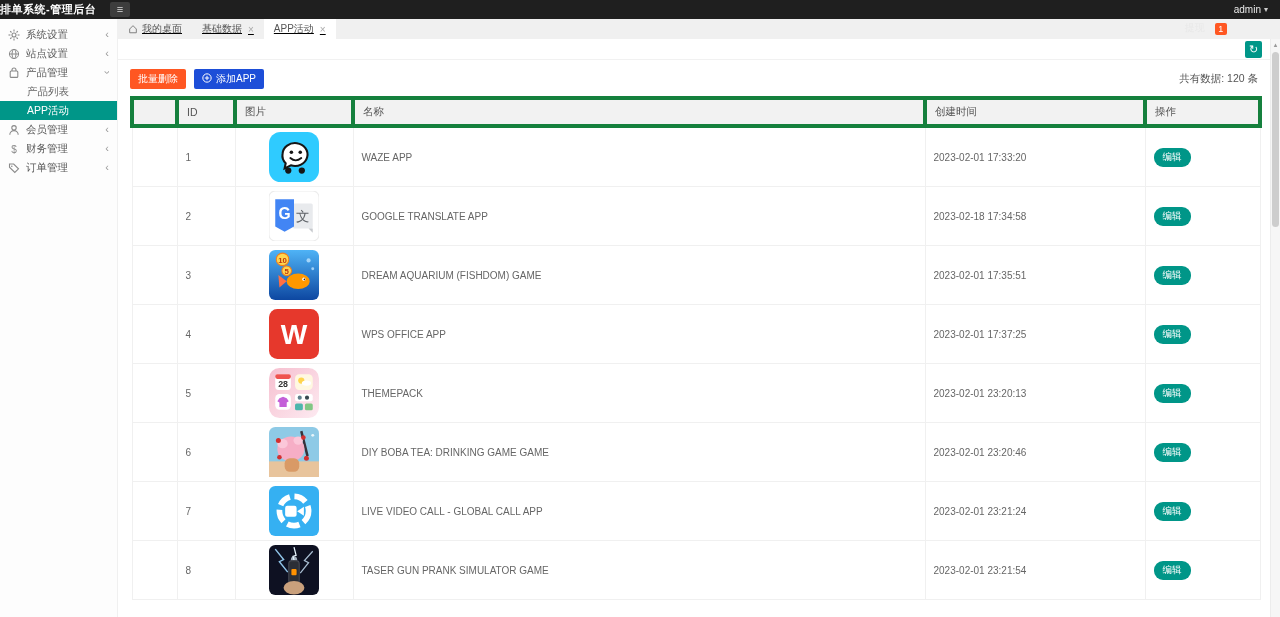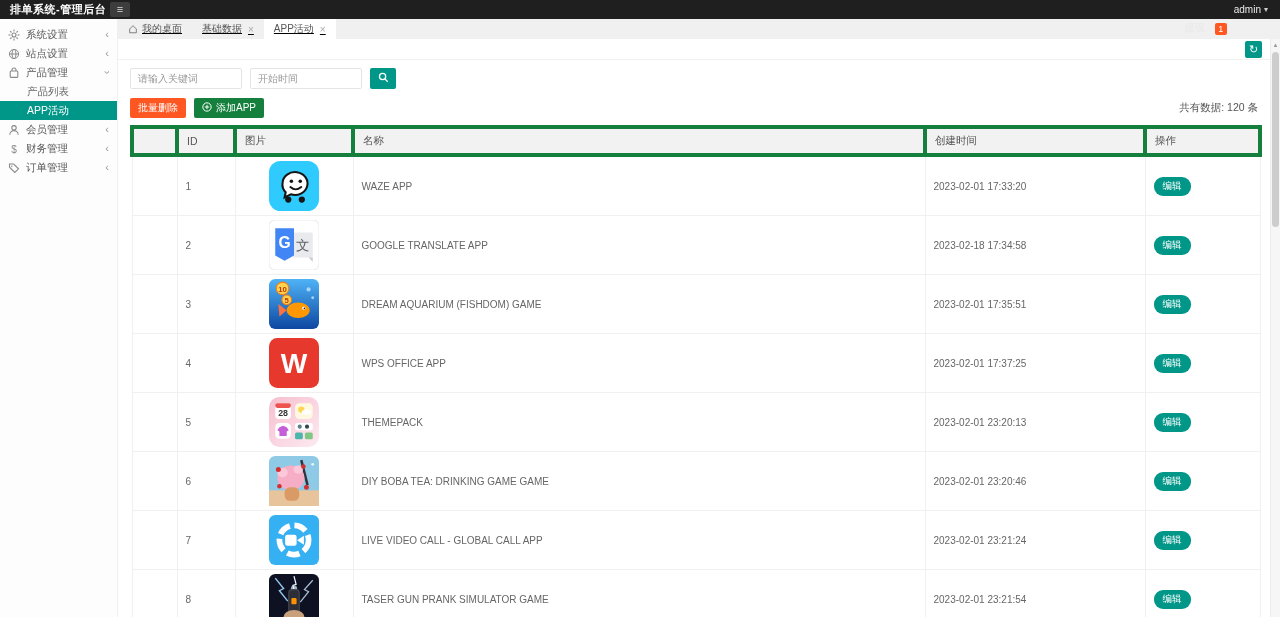--- a/index.html
+++ b/index.html
@@ -3,21 +3,21 @@
 <meta charset="utf-8">
 <style>
   * { margin:0; padding:0; box-sizing:border-box; }
   html,body { width:1280px; height:617px; overflow:hidden; background:#fff;
     font-family:"Liberation Sans","DejaVu Sans",sans-serif; }
   .stage { position:relative; width:1280px; height:617px; }
 
   
   .topbar { position:absolute; top:0; left:0; right:0; height:19px; background:#1f1f1f;
     display:flex; align-items:center; color:#fff; z-index:5; }
-  .brand { font-size:11px; font-weight:bold; padding-left:10px; width:106px; letter-spacing:.5px; white-space:nowrap; }
+  .brand { font-size:11px; font-weight:bold; width:106px; letter-spacing:.5px; white-space:nowrap; }
   .hamburger { width:20px; height:15px; margin-left:4px; background:#3d3d3d; border-radius:2px;
     color:#ddd; font-size:11px; line-height:14px; text-align:center; cursor:pointer; }
   .topbar-right { margin-left:auto; display:flex; align-items:center; gap:7px; padding-right:12px; font-size:10px; color:#e8e8e8; }
   .notice { display:flex; align-items:flex-end; gap:10px; cursor:pointer;margin-top:37px; }
   .badge { background:#ff5722; color:#fff; font-size:9px; min-width:12px; height:12px; line-height:12px;
     text-align:center; border-radius:2px; padding:0 2px; }
   .user { display:flex; align-items:center; gap:3px; cursor:pointer; }
   .caret { font-size:8px; color:#ccc; }
 
   
@@ -52,21 +52,21 @@
   .search-row input { height:21px; width:112px; border:1px solid #e4e4e4; border-radius:2px;
     padding:0 7px; font-size:10px; color:#333; outline:none; }
   .search-row input::placeholder { color:#9a9a9a; }
   .search-btn { width:26px; height:21px; background:#009688; border:none; border-radius:2px;
     display:flex; align-items:center; justify-content:center; cursor:pointer; }
 
   .action-row { margin-top:9px; display:flex; align-items:center; }
   .btn { height:20px; border:none; border-radius:2px; font-size:10px; color:#fff;
     padding:0 8px; cursor:pointer; display:inline-flex; align-items:center; gap:4px; }
   .btn-danger { background:#ff5722; }
-  .btn-add { background:#15803d; margin-left:8px; }
+  .btn-add { background:#1d4ed8; margin-left:8px; }
   .total { margin-left:auto; font-size:10.5px; color:#555; }
   .total b { font-weight:normal; }
 
   table.grid { margin-top:7px; width:100%; border-collapse:collapse; table-layout:fixed; }
   table.grid th { background:#f2f2f2; border:4px solid #15803d; font-weight:normal; text-align:left;
     font-size:10.5px; color:#555; padding:5px 8px; height:22px; }
   table.grid td { border:1px solid #f0f0f0; font-size:10px; color:#666; padding:4px 8px; height:59px;
     overflow:hidden; }
   td.c-img { text-align:center; }
   td.c-img svg { vertical-align:middle; }
@@ -207,32 +207,20 @@
     <span class="slabel">订单管理</span>
     <span class="chev">‹</span>
   </div>
 </aside>
 
   <main class="content">
     <div class="quickbar">
       <button class="refresh-btn">↻</button>
     </div>
     <div class="panel">
-      <div class="search-row">
-        <input type="text" placeholder="请输入关键词" style="">
-        <input type="text" placeholder="开始时间" style="">
-        <button class="search-btn">
-          <span>
-            <svg width="11" height="11" viewBox="0 0 12 12">
-                <circle cx="5" cy="5" r="3.4" fill="none" stroke="#fff" stroke-width="1.4"></circle>
-                <line x1="7.6" y1="7.6" x2="10.6" y2="10.6" stroke="#fff" stroke-width="1.4"></line>
-              </svg>
-          </span>
-        </button>
-      </div>
       <div class="action-row">
         <button class="btn btn-danger">批量删除</button>
         <button class="btn btn-add">
           <span>
             <svg width="10" height="10" viewBox="0 0 12 12">
                 <circle cx="6" cy="6" r="5" fill="none" stroke="#fff" stroke-width="1.2"></circle>
                 <line x1="6" y1="3.4" x2="6" y2="8.6" stroke="#fff" stroke-width="1.2"></line>
                 <line x1="3.4" y1="6" x2="8.6" y2="6" stroke="#fff" stroke-width="1.2"></line>
               </svg>
           </span>

